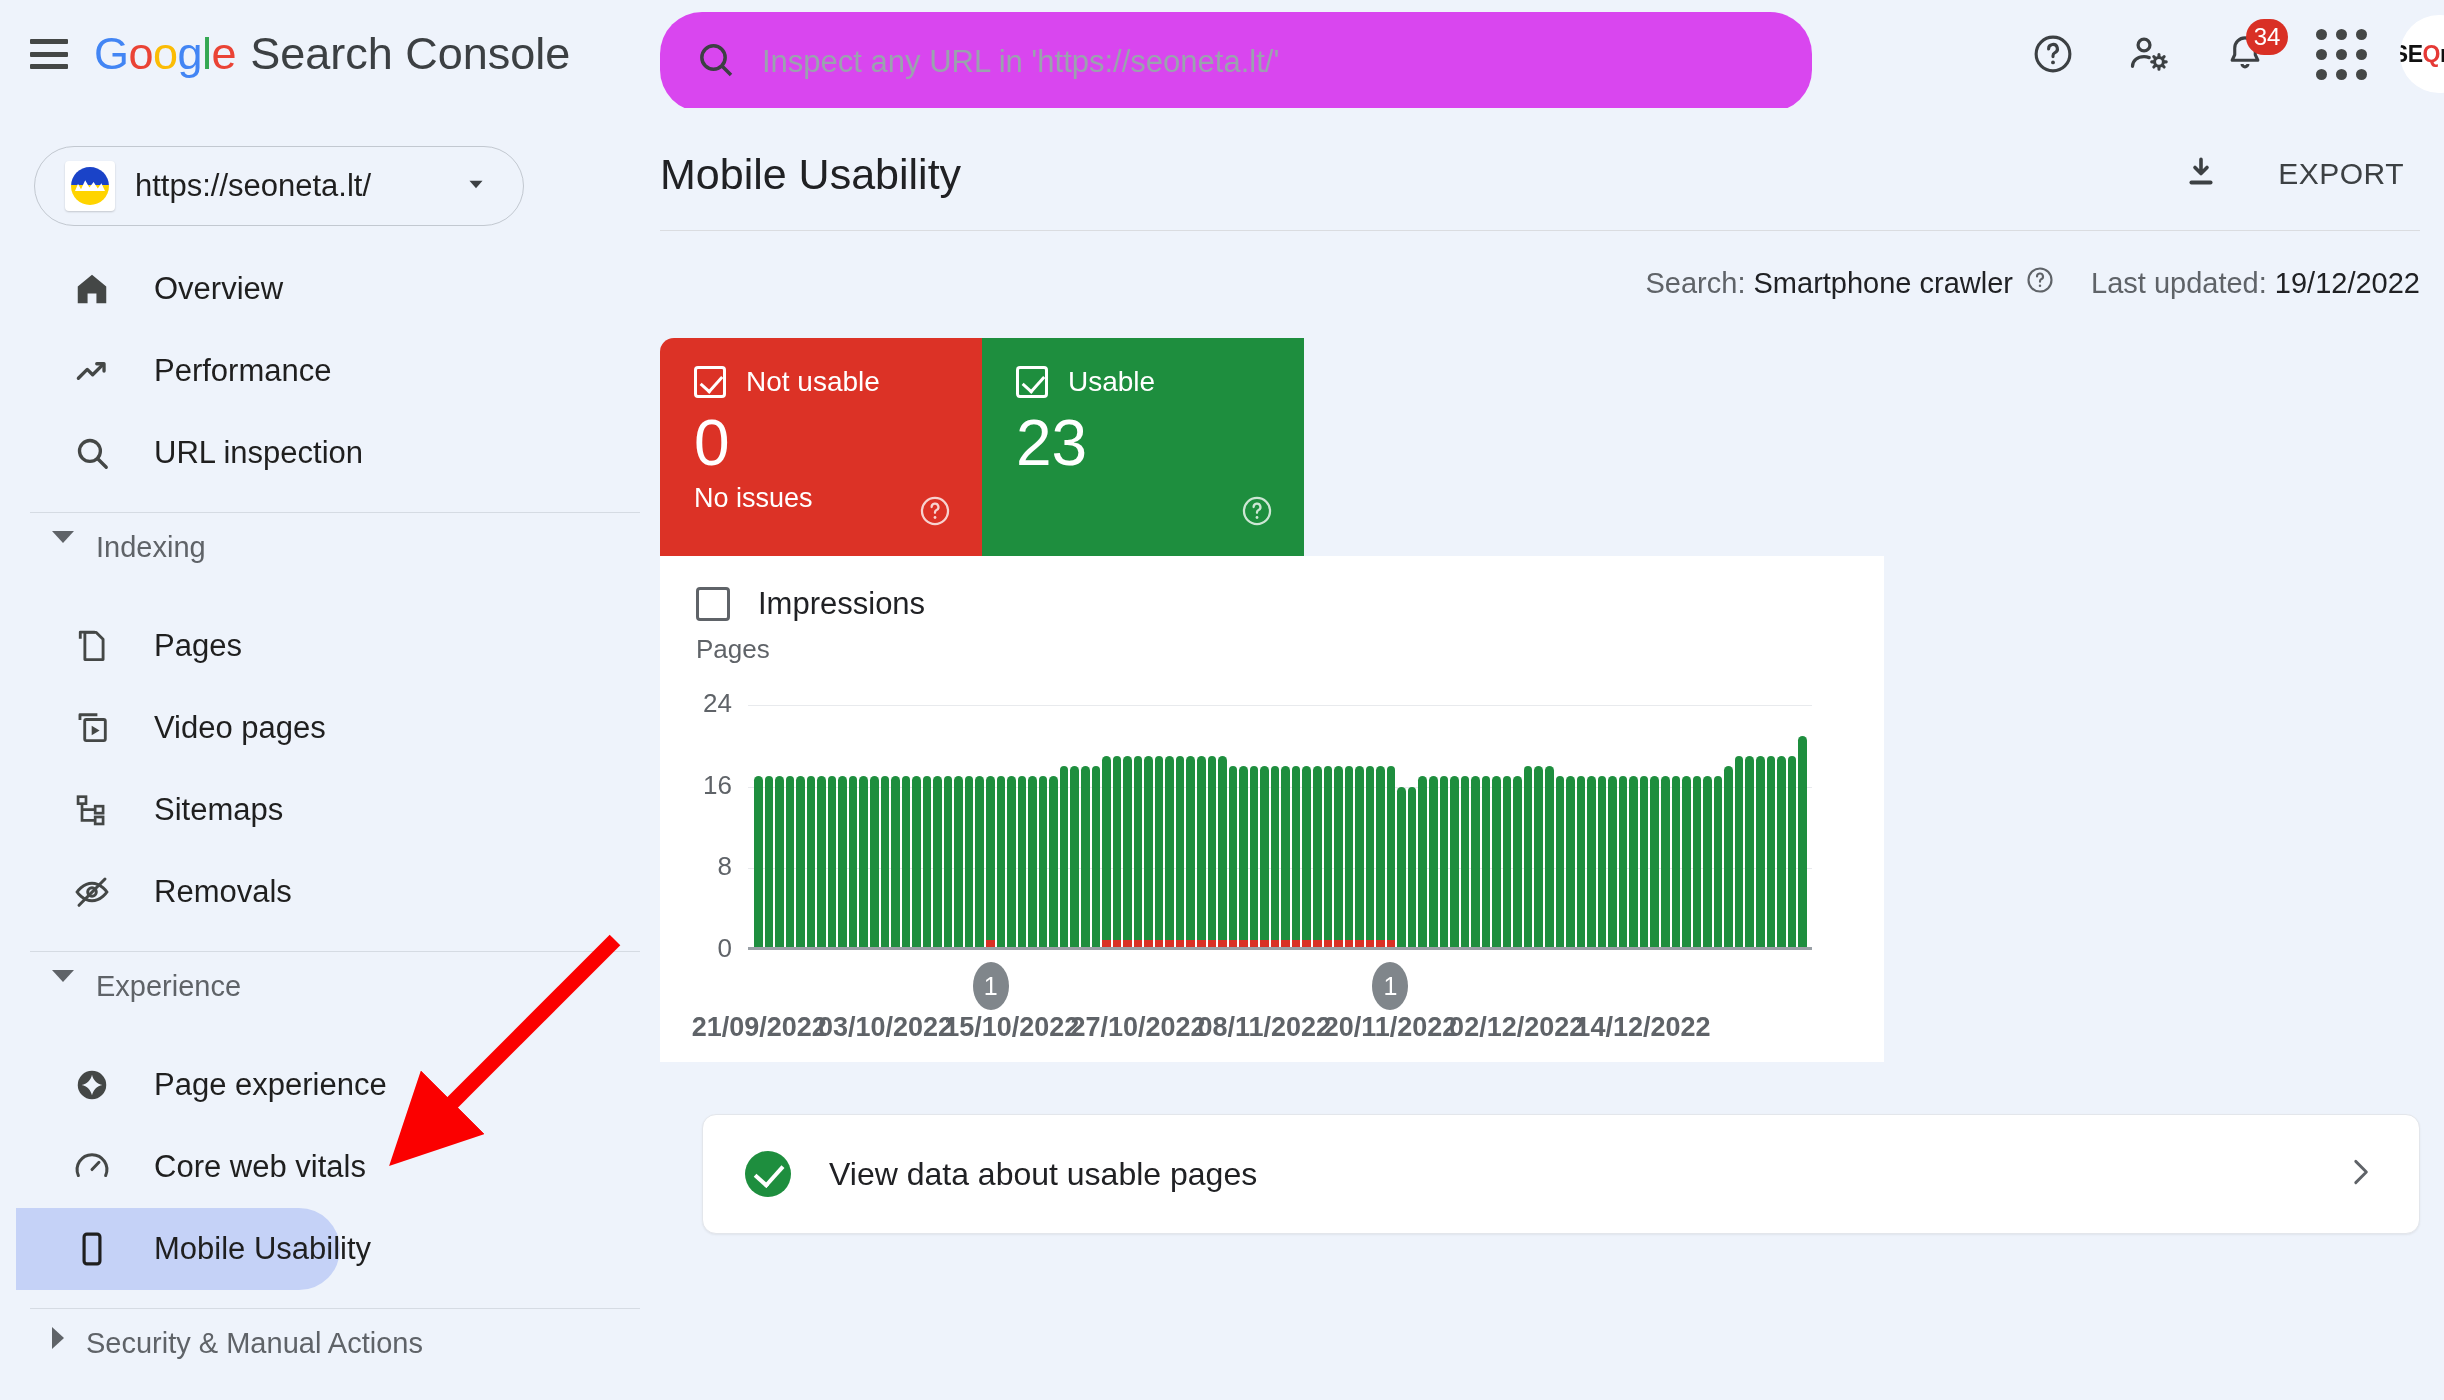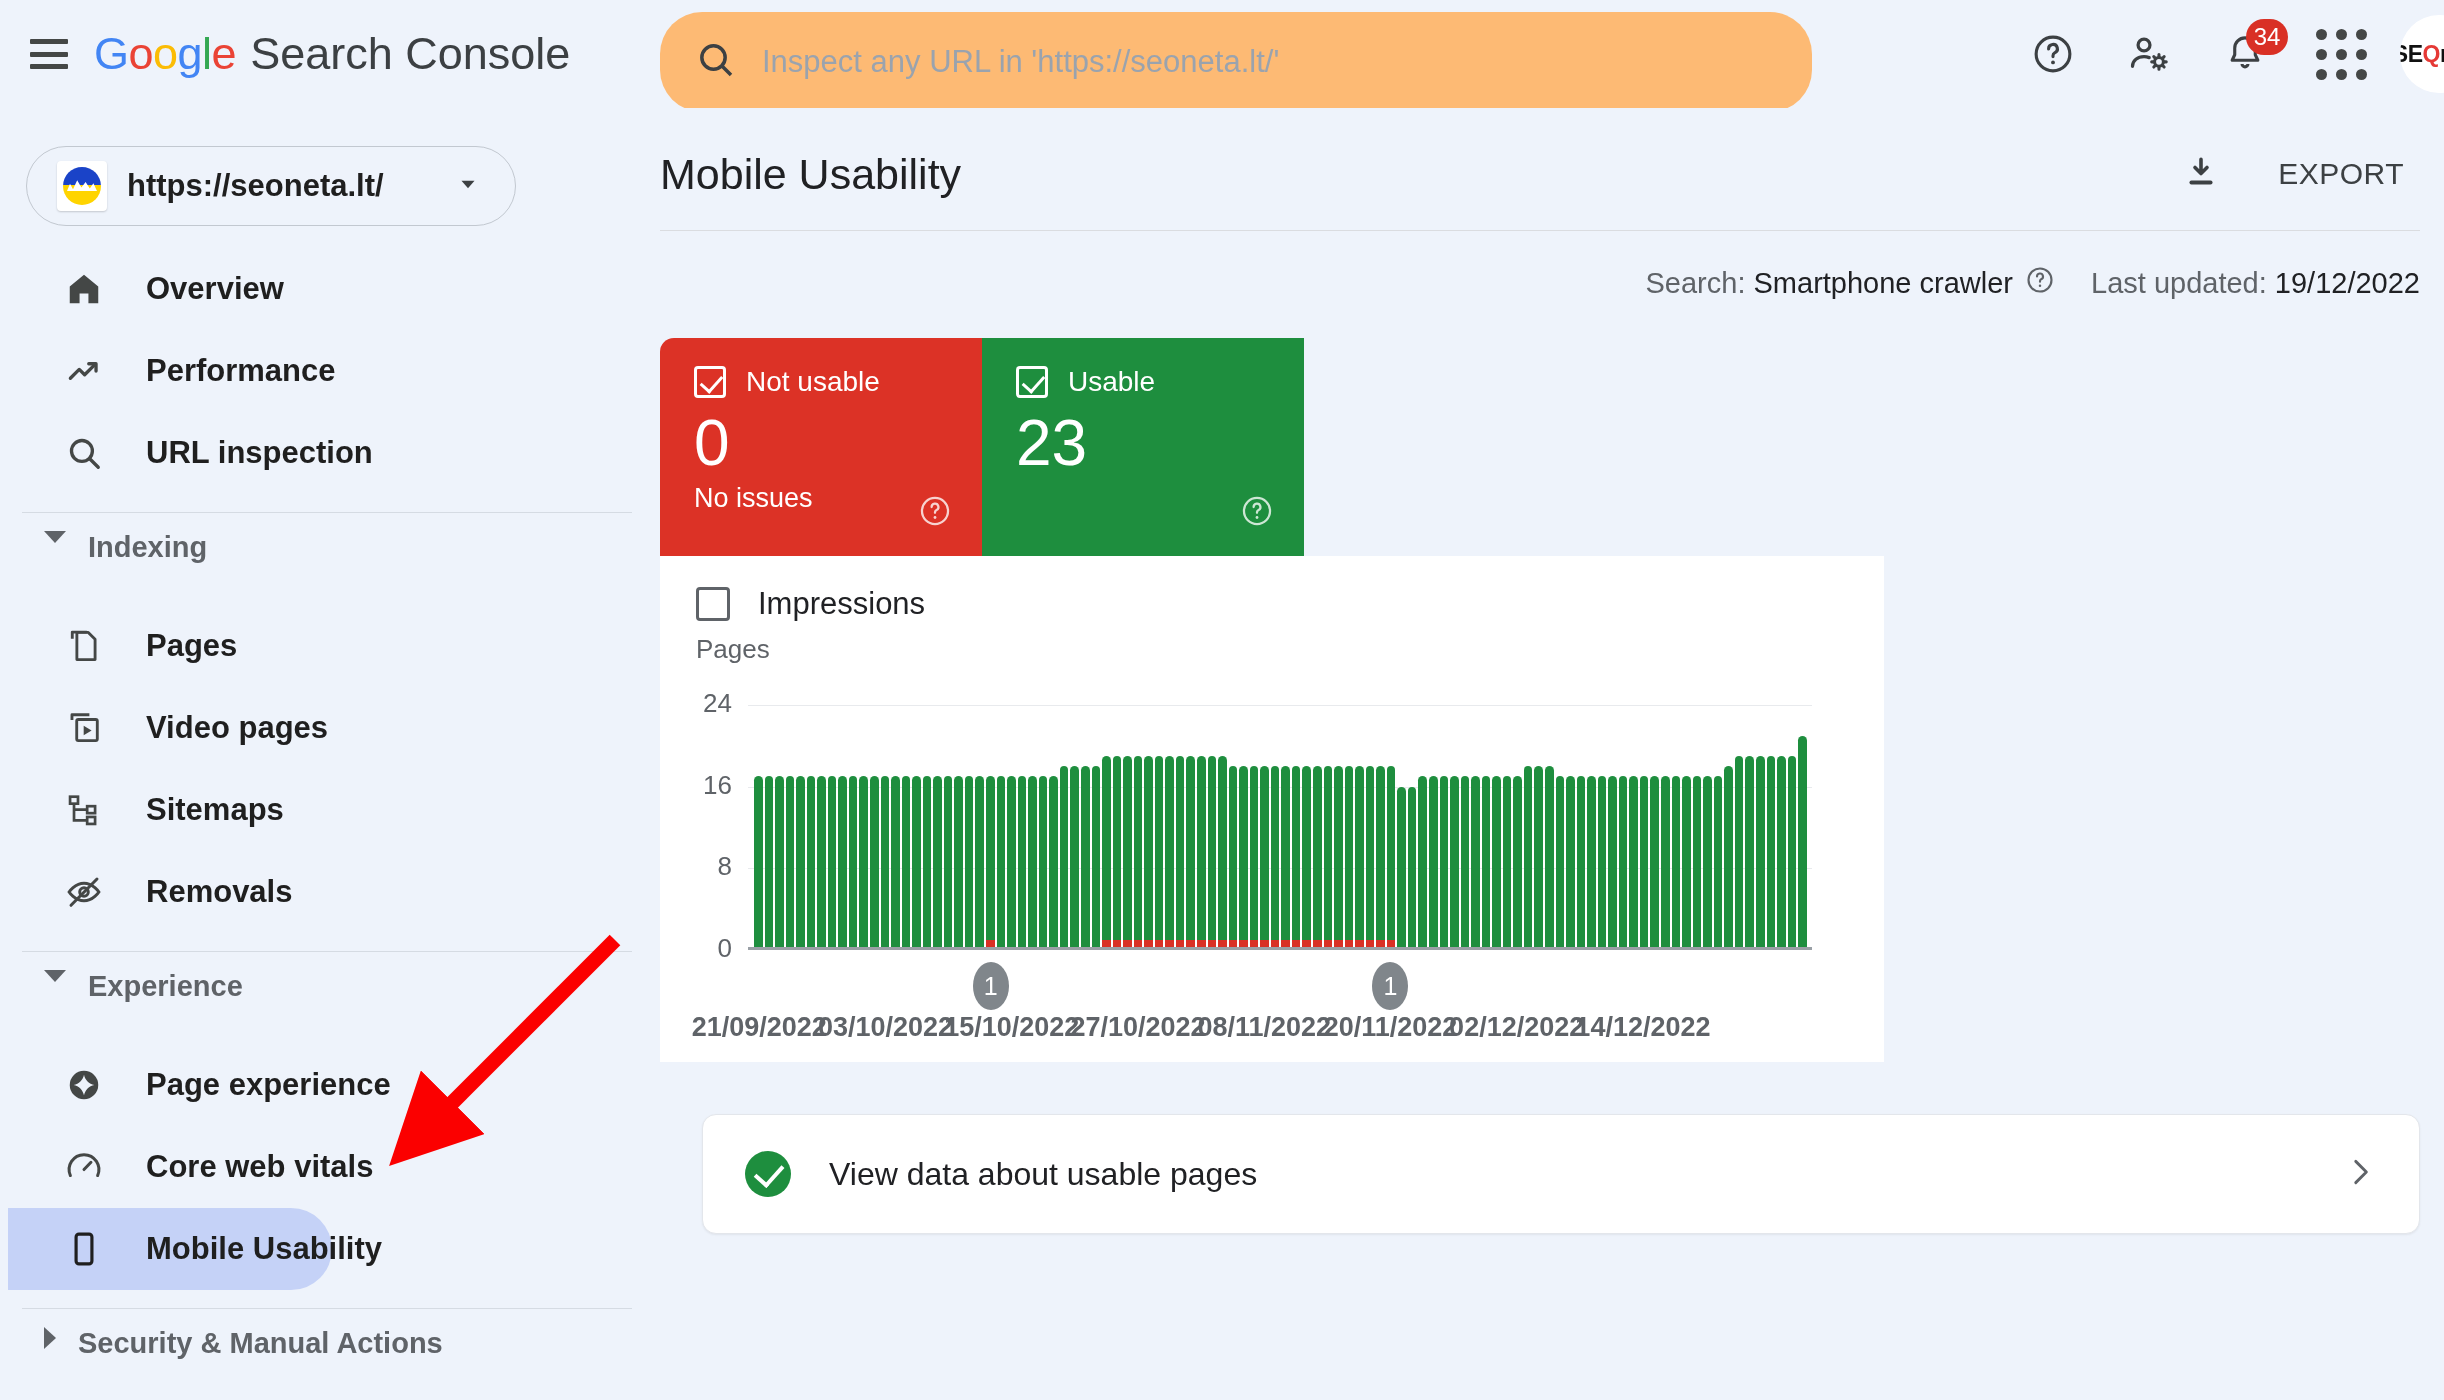--- a/index.html
+++ b/index.html
@@ -25,21 +25,21 @@
 
   .brand { display: flex; align-items: baseline; font-size: 44px; white-space: nowrap; }
   .g-logo { font-size: 45px; letter-spacing: -0.5px; font-weight: 400; }
   .g-logo .b { color: #4285F4; } .g-logo .r { color: #EA4335; }
   .g-logo .y { color: #FBBC05; } .g-logo .gr { color: #34A853; }
   .brand-text { color: #3c4043; font-size: 45px; margin-left: 14px; font-weight: 400; }
 
   .searchwrap {
     position: absolute; left: 660px; top: 12px;
     width: 1152px; height: 100px;
-    background: #fdba74; border-radius: 42px;
+    background: #d946ef; border-radius: 42px;
     display: flex; align-items: center; justify-content: flex-end;
   }
   .search-ico { margin-left: 36px; margin-right: 26px; flex: none; }
   .search-input {
     flex: 1; border: none; outline: none; background: transparent;
     font-family: "Liberation Sans", sans-serif;
     font-size: 31px; color: #3c4043; padding-right: 30px;
   }
   .search-input::placeholder { color: #9aa3ae; }
 
@@ -57,23 +57,22 @@
   .avatar {
     width: 78px; height: 78px; border-radius: 50%; background: #ffffff;
     display: flex; align-items: center; justify-content: center; overflow: hidden;
     margin-right: -34px; flex: none;
   }
   .avatar-txt { font-size: 23px; font-weight: bold; color: #111; letter-spacing: -0.5px; white-space: nowrap; }
   .avatar-txt .qred { color: #e53935; }
 
   
   .sidebar {
-    position: absolute; left: 8px; top: 108px; width: 660px; height: 1292px;
+    position: absolute; left: 16px; top: 108px; width: 660px; height: 1292px;
     background: #eef3fb;
-    font-weight: bold;
   }
   .property {
     margin: 38px 0 0 18px; width: 490px; height: 80px;
     border: 1px solid #c2c8d0; border-radius: 40px;
     display: flex; align-items: center; cursor: pointer; background: #eef3fb;
   }
   .prop-fav {
     width: 50px; height: 50px; margin-left: 30px; background: #fff;
     border-radius: 4px; display: flex; align-items: center; justify-content: center;
     box-shadow: 0 1px 2px rgba(0,0,0,.18); flex: none;

